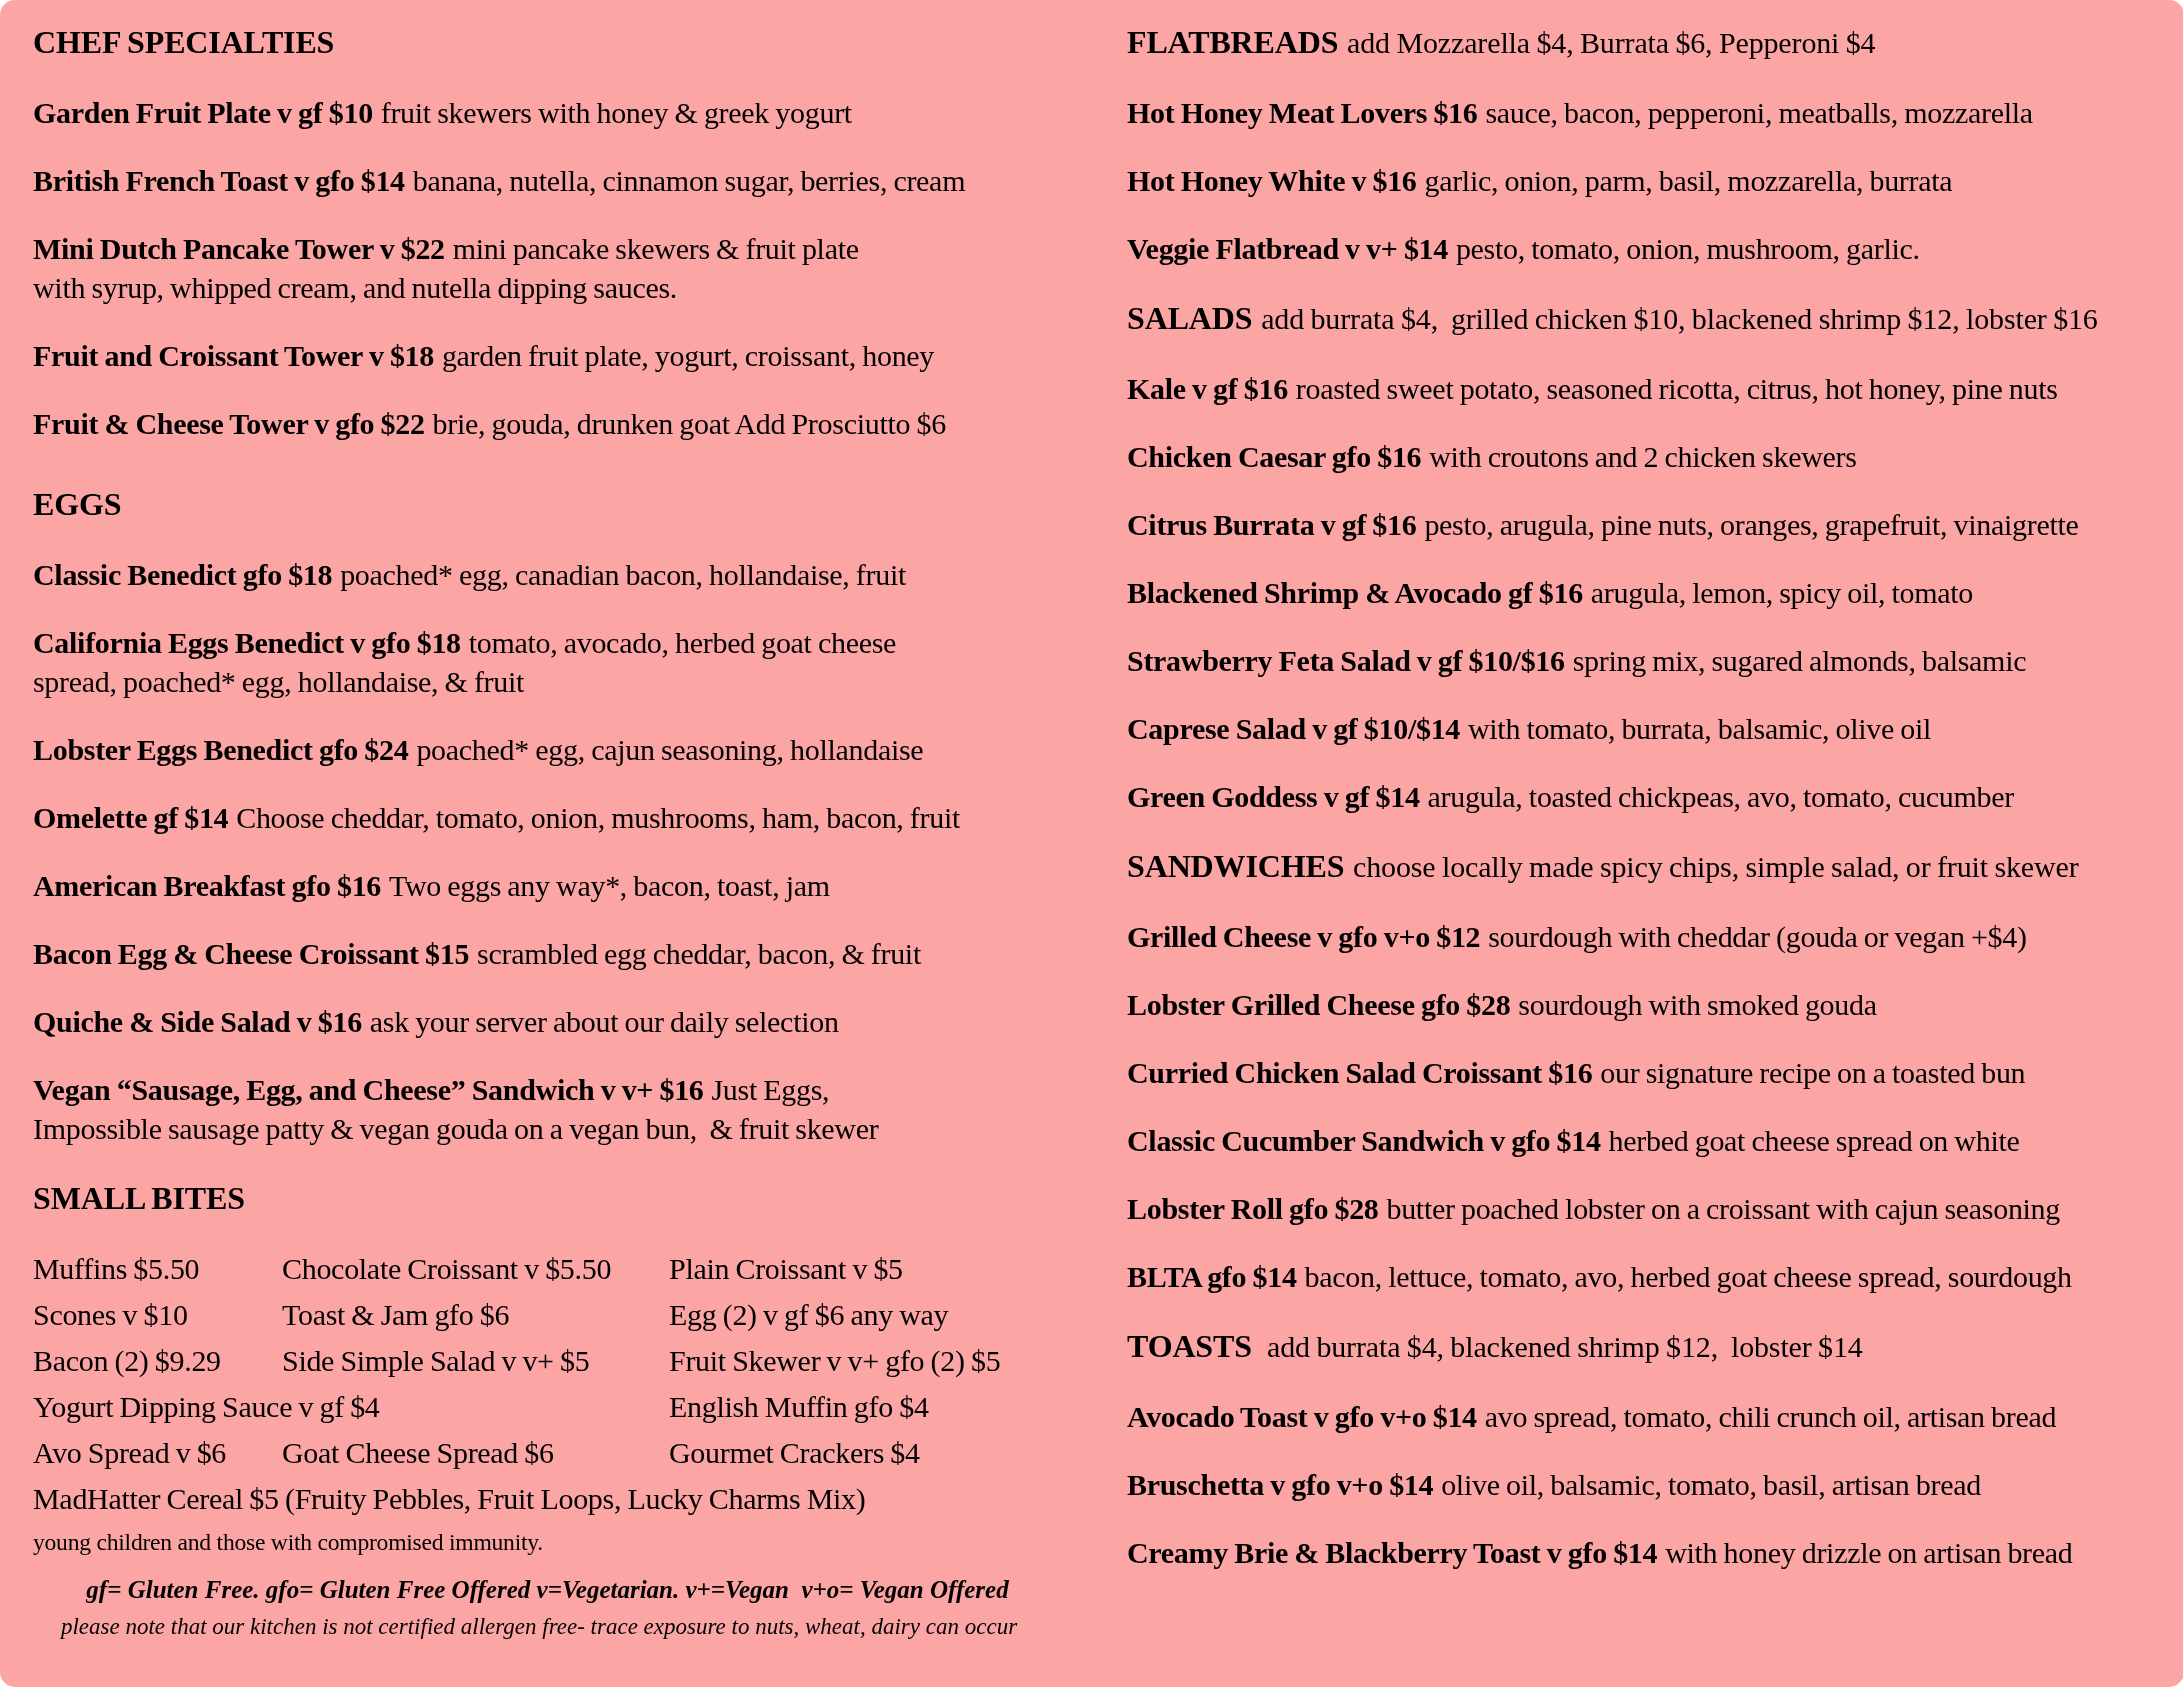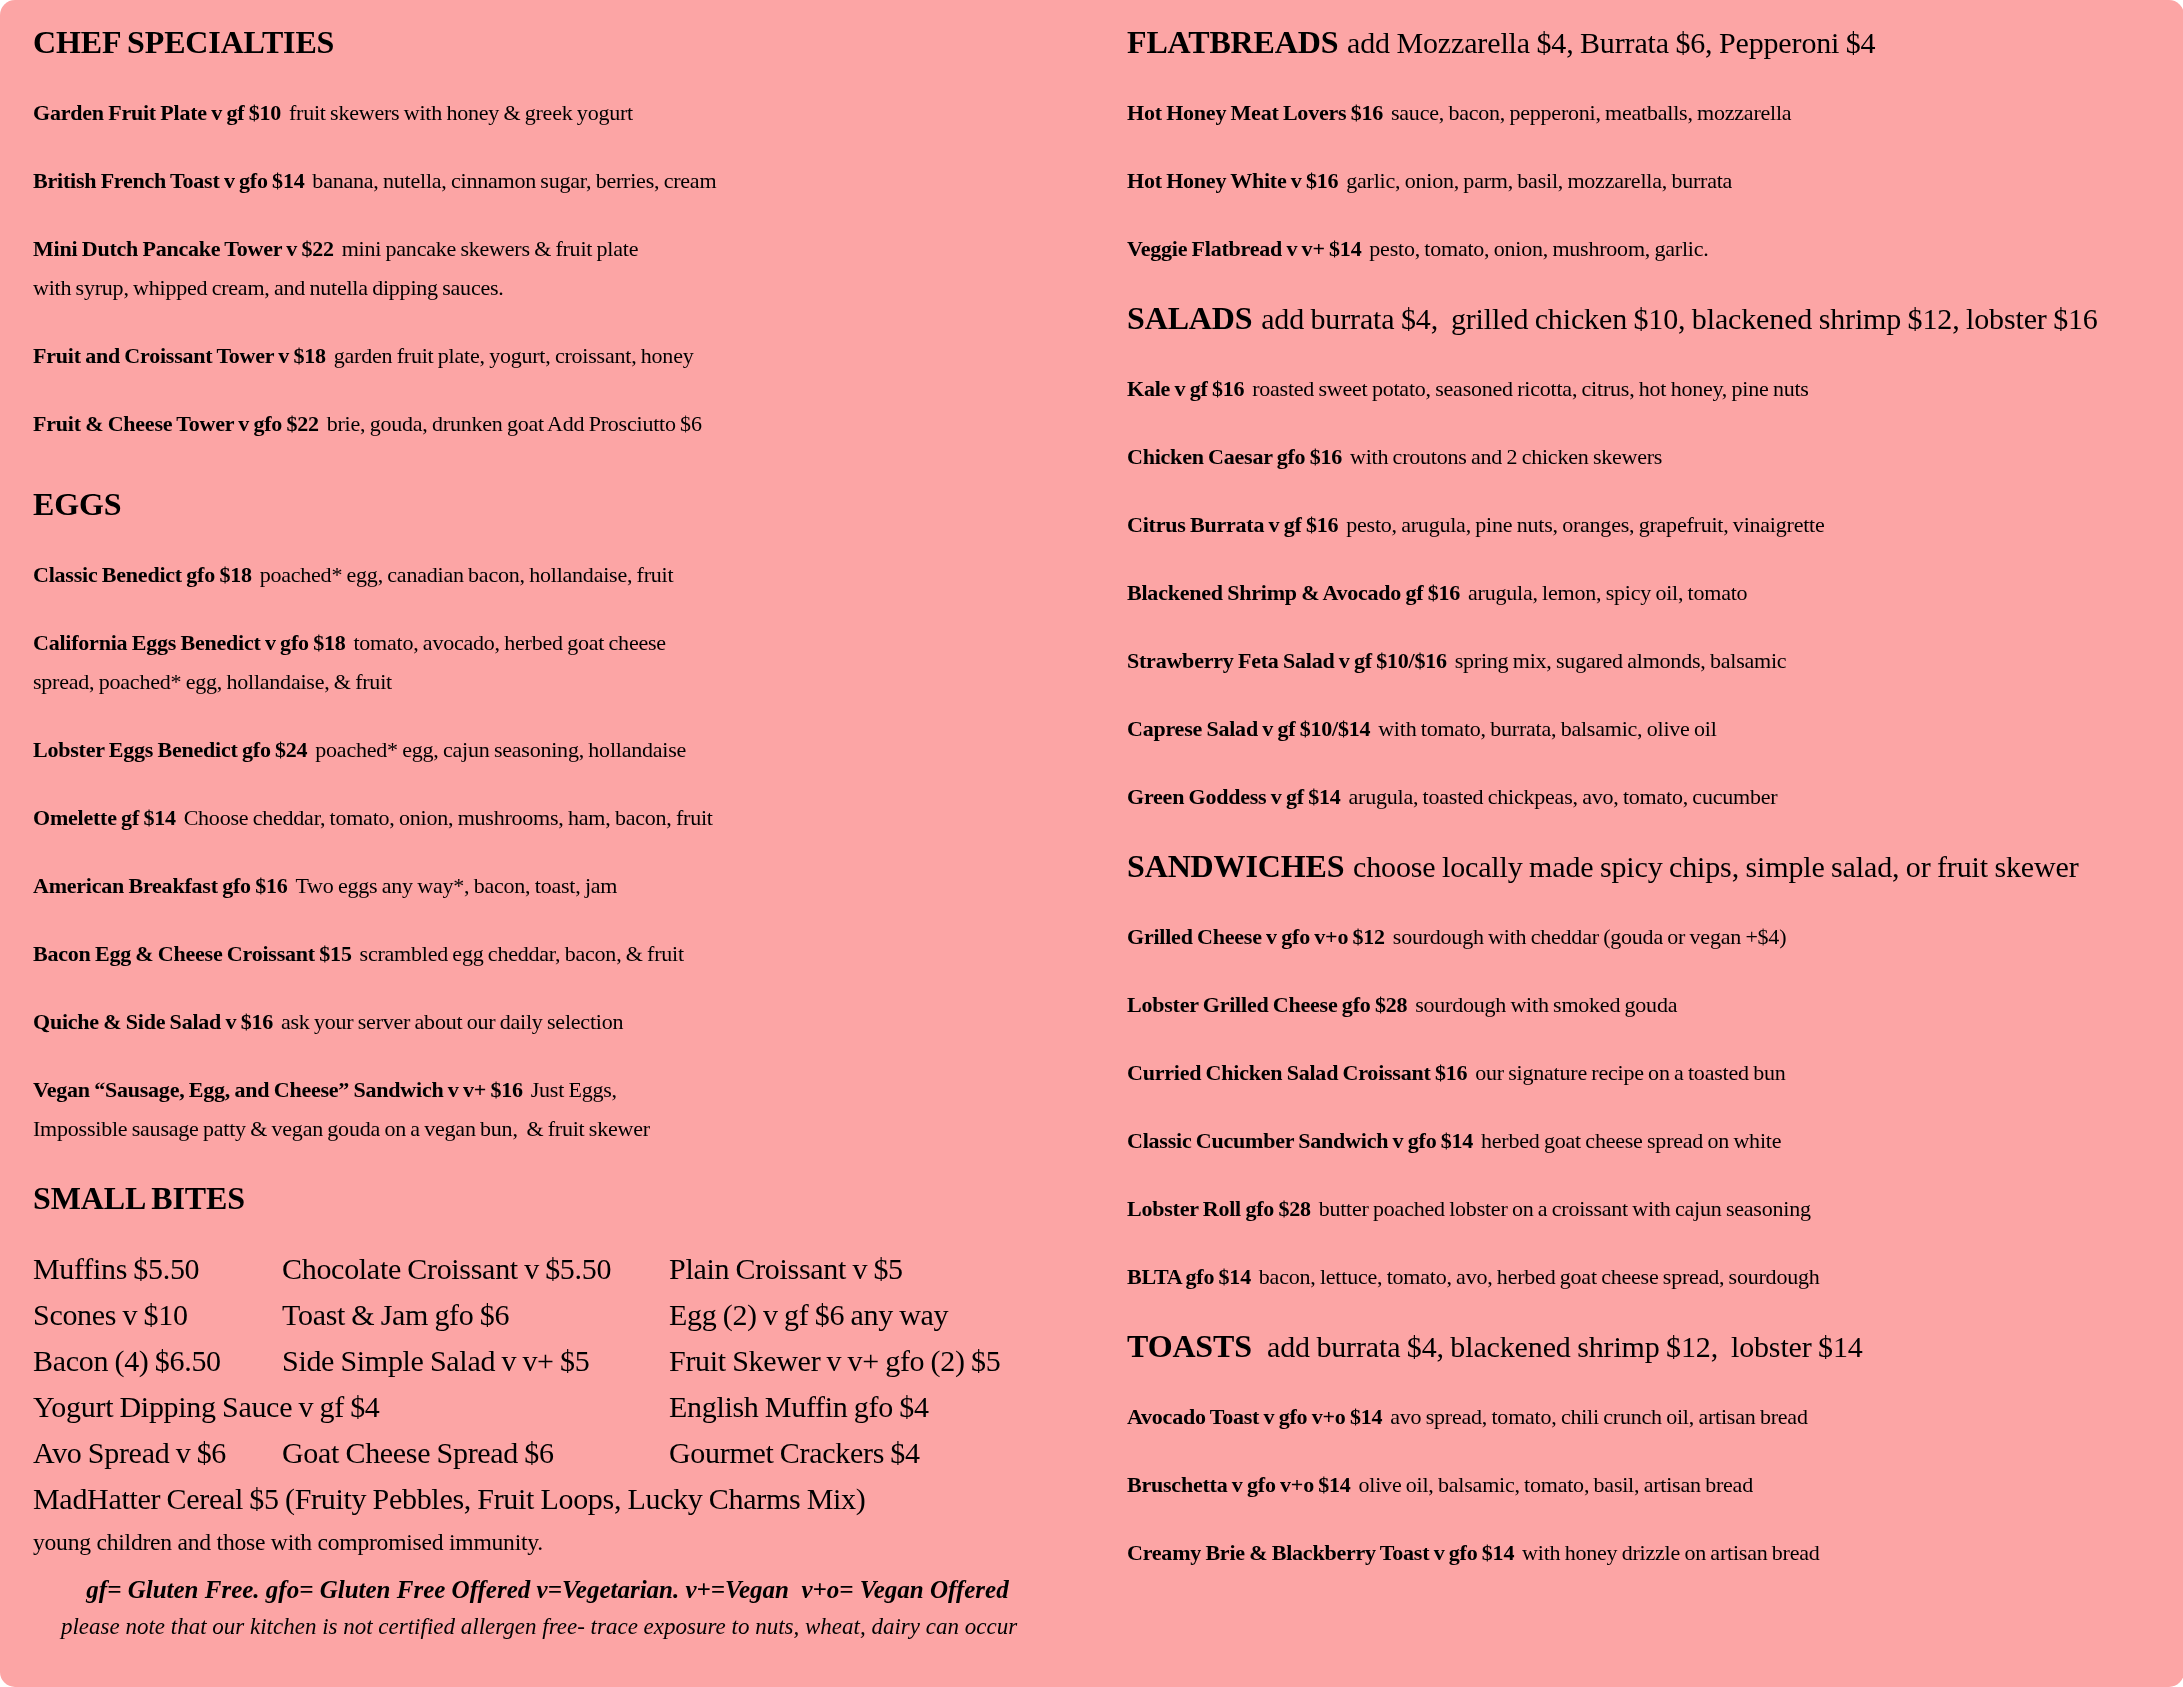--- a/index.html
+++ b/index.html
@@ -7,21 +7,21 @@
   .menu{position:relative;width:2184px;height:1687px;background:#fca5a5;overflow:hidden;border-radius:15px;}
   .col{position:absolute;top:21px;}
   .col-left{left:33px;width:1064px;}
   .col-right{left:1127px;width:1052px;}
 
   .menu-section{margin:0;}
   .heading-line{line-height:42px;margin:0 0 23px;white-space:nowrap;letter-spacing:-0.01em;word-spacing:-0.9px;}
   .heading{font-weight:700;font-size:32px;}
   .heading-suffix{font-weight:400;font-size:30px;margin-left:8.7px;}
 
-  .item{font-size:22px;line-height:39px;margin:0 0 29px;white-space:nowrap;letter-spacing:-0.01em;word-spacing:-0.9px;}
+  .item{font-size:30px;line-height:39px;margin:0 0 29px;white-space:nowrap;letter-spacing:-0.01em;word-spacing:-0.9px;}
   .item-name{font-weight:700;}
   .item-desc{margin-left:7.9px;}
   .item-desc2{display:block;}
 
   
   [data-name="section-eggs"]{margin-top:40px;}
   [data-name="section-salads"]{margin-top:19px;}
   [data-name="section-sandwiches"]{margin-top:26px;}
   [data-name="section-toasts"]{margin-top:26px;}
 
@@ -67,21 +67,21 @@
           <span class="grid-cell gc-0" data-name="small-bites-item">Muffins $5.50</span>
           <span class="grid-cell gc-1" data-name="small-bites-item">Chocolate Croissant v $5.50</span>
           <span class="grid-cell gc-2" data-name="small-bites-item">Plain Croissant v $5</span>
         </div>
         <div class="grid-row" data-name="small-bites-row">
           <span class="grid-cell gc-0" data-name="small-bites-item">Scones v $10</span>
           <span class="grid-cell gc-1" data-name="small-bites-item">Toast &amp; Jam gfo $6</span>
           <span class="grid-cell gc-2" data-name="small-bites-item">Egg (2) v gf $6 any way</span>
         </div>
         <div class="grid-row" data-name="small-bites-row">
-          <span class="grid-cell gc-0" data-name="small-bites-item">Bacon (4) $6.50</span>
+          <span class="grid-cell gc-0" data-name="small-bites-item">Bacon (2) $9.29</span>
           <span class="grid-cell gc-1" data-name="small-bites-item">Side Simple Salad v v+ $5</span>
           <span class="grid-cell gc-2" data-name="small-bites-item">Fruit Skewer v v+ gfo (2) $5</span>
         </div>
         <div class="grid-row" data-name="small-bites-row">
           <span class="grid-cell gc-0" data-name="small-bites-item">Yogurt Dipping Sauce v gf $4</span>
           <span class="grid-cell gc-2" data-name="small-bites-item">English Muffin gfo $4</span>
         </div>
         <div class="grid-row" data-name="small-bites-row">
           <span class="grid-cell gc-0" data-name="small-bites-item">Avo Spread v $6</span>
           <span class="grid-cell gc-1" data-name="small-bites-item">Goat Cheese Spread $6</span>

